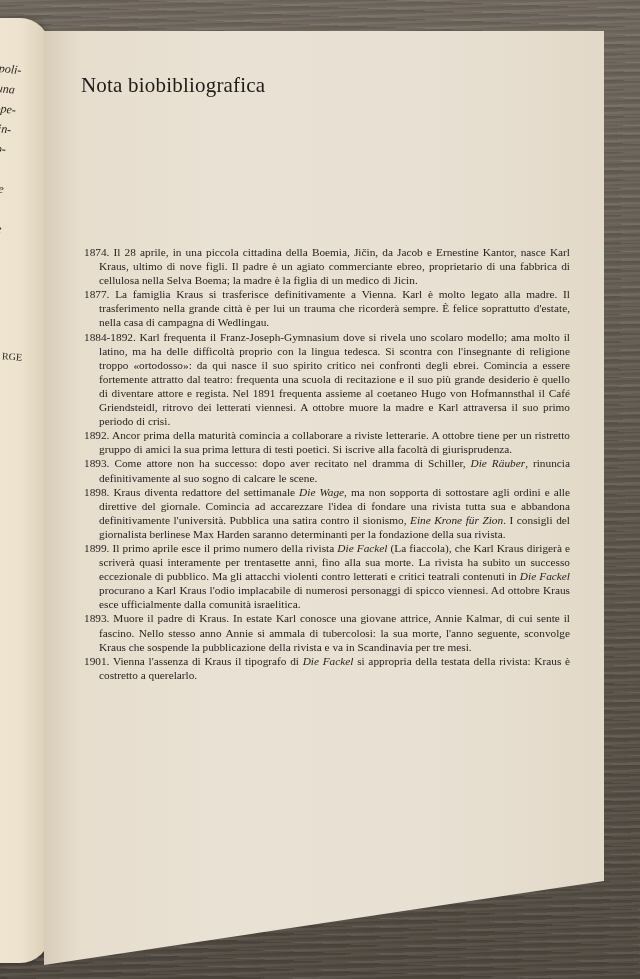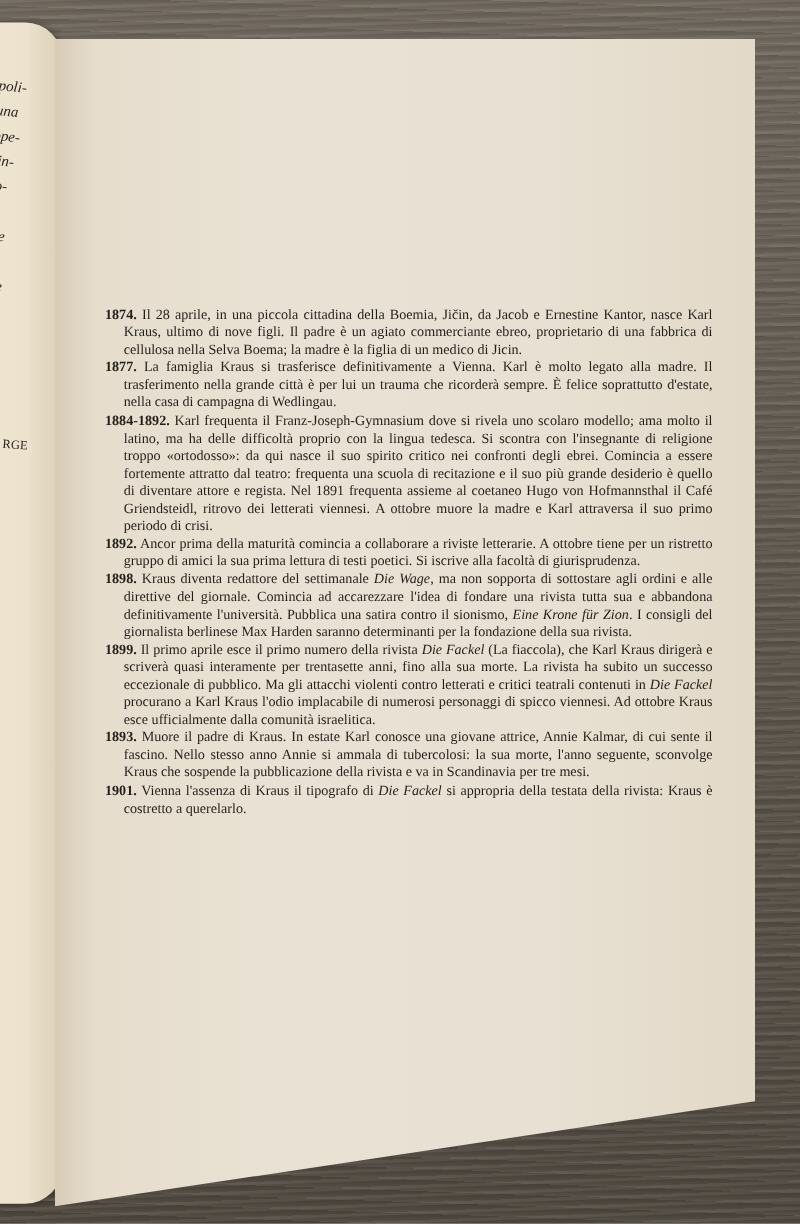--- a/index.html
+++ b/index.html
@@ -41,21 +41,21 @@
       font-size: 21px; color: #1f1b17; letter-spacing: 0.2px;
     }
     .entries {
       position: absolute; left: 40px; top: 214px; width: 486px;
       font-size: 11.3px; line-height: 14.1px; color: #221e19;
       text-align: justify;
     }
     .entry {
       padding-left: 15px; text-indent: -15px; margin: 0;
     }
-    .entry .year { font-weight: bold; }
+    .entry .year { font-weight: normal; }
     .entry i { font-style: italic; }
     .page-number {
       position: absolute; right: 44px; top: 858px;
       font-size: 14px; color: #221e19;
     }
   </style>
 </head>
 <body>
 
 <div class="wood"></div>
@@ -72,24 +72,26 @@
     <div>i di</div>
     <div>zine</div>
     <div>cri-</div>
     <div>qui-</div>
     <div>e su</div>
   </div>
   <div class="left-footer">RGE</div>
 </div>
 
 <div class="page">
+  <div class="title">Nota biobibliografica</div>
   <div class="entries" id="entries">
       <p class="entry"><span class="year">1874.</span><span> Il 28 aprile, in una piccola cittadina della Boemia, Jičin, da Jacob e Ernestine Kantor, nasce Karl Kraus, ultimo di nove figli. Il padre è un agiato commerciante ebreo, proprietario di una fabbrica di cellulosa nella Selva Boema; la madre è la figlia di un medico di Jicin.</span></p>
       <p class="entry"><span class="year">1877.</span><span> La famiglia Kraus si trasferisce definitivamente a Vienna. Karl è molto legato alla madre. Il trasferimento nella grande città è per lui un trauma che ricorderà sempre. È felice soprattutto d'estate, nella casa di campagna di Wedlingau.</span></p>
       <p class="entry"><span class="year">1884-1892.</span><span> Karl frequenta il Franz-Joseph-Gymnasium dove si rivela uno scolaro modello; ama molto il latino, ma ha delle difficoltà proprio con la lingua tedesca. Si scontra con l'insegnante di religione troppo «ortodosso»: da qui nasce il suo spirito critico nei confronti degli ebrei. Comincia a essere fortemente attratto dal teatro: frequenta una scuola di recitazione e il suo più grande desiderio è quello di diventare attore e regista. Nel 1891 frequenta assieme al coetaneo Hugo von Hofmannsthal il Café Griendsteidl, ritrovo dei letterati viennesi. A ottobre muore la madre e Karl attraversa il suo primo periodo di crisi.</span></p>
       <p class="entry"><span class="year">1892.</span><span> Ancor prima della maturità comincia a collaborare a riviste letterarie. A ottobre tiene per un ristretto gruppo di amici la sua prima lettura di testi poetici. Si iscrive alla facoltà di giurisprudenza.</span></p>
+      <p class="entry"><span class="year">1893.</span><span> Come attore non ha successo: dopo aver recitato nel dramma di Schiller, </span><i>Die Räuber</i><span>, rinuncia definitivamente al suo sogno di calcare le scene.</span></p>
       <p class="entry"><span class="year">1898.</span><span> Kraus diventa redattore del settimanale </span><i>Die Wage</i><span>, ma non sopporta di sottostare agli ordini e alle direttive del giornale. Comincia ad accarezzare l'idea di fondare una rivista tutta sua e abbandona definitivamente l'università. Pubblica una satira contro il sionismo, </span><i>Eine Krone für Zion</i><span>. I consigli del giornalista berlinese Max Harden saranno determinanti per la fondazione della sua rivista.</span></p>
       <p class="entry"><span class="year">1899.</span><span> Il primo aprile esce il primo numero della rivista </span><i>Die Fackel</i><span> (La fiaccola), che Karl Kraus dirigerà e scriverà quasi interamente per trentasette anni, fino alla sua morte. La rivista ha subito un successo eccezionale di pubblico. Ma gli attacchi violenti contro letterati e critici teatrali contenuti in </span><i>Die Fackel</i><span> procurano a Karl Kraus l'odio implacabile di numerosi personaggi di spicco viennesi. Ad ottobre Kraus esce ufficialmente dalla comunità israelitica.</span></p>
       <p class="entry"><span class="year">1893.</span><span> Muore il padre di Kraus. In estate Karl conosce una giovane attrice, Annie Kalmar, di cui sente il fascino. Nello stesso anno Annie si ammala di tubercolosi: la sua morte, l'anno seguente, sconvolge Kraus che sospende la pubblicazione della rivista e va in Scandinavia per tre mesi.</span></p>
       <p class="entry"><span class="year">1901.</span><span> Vienna l'assenza di Kraus il tipografo di </span><i>Die Fackel</i><span> si appropria della testata della rivista: Kraus è costretto a querelarlo.</span></p>
     </div>
   <div class="page-number">13</div>
 </div>
 
 </body></html>

